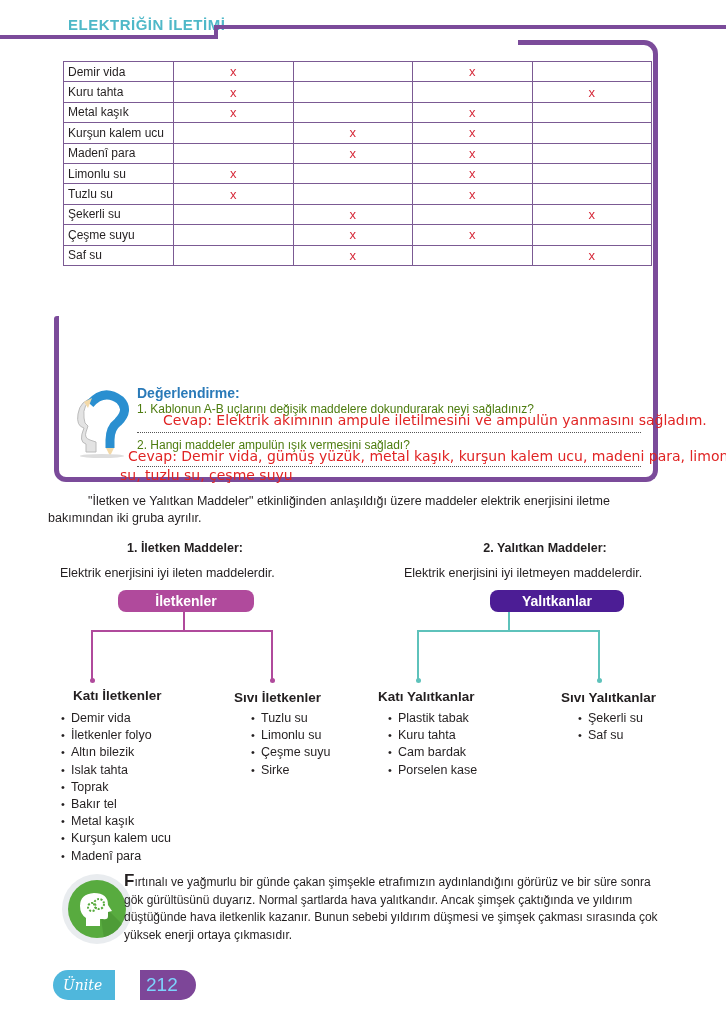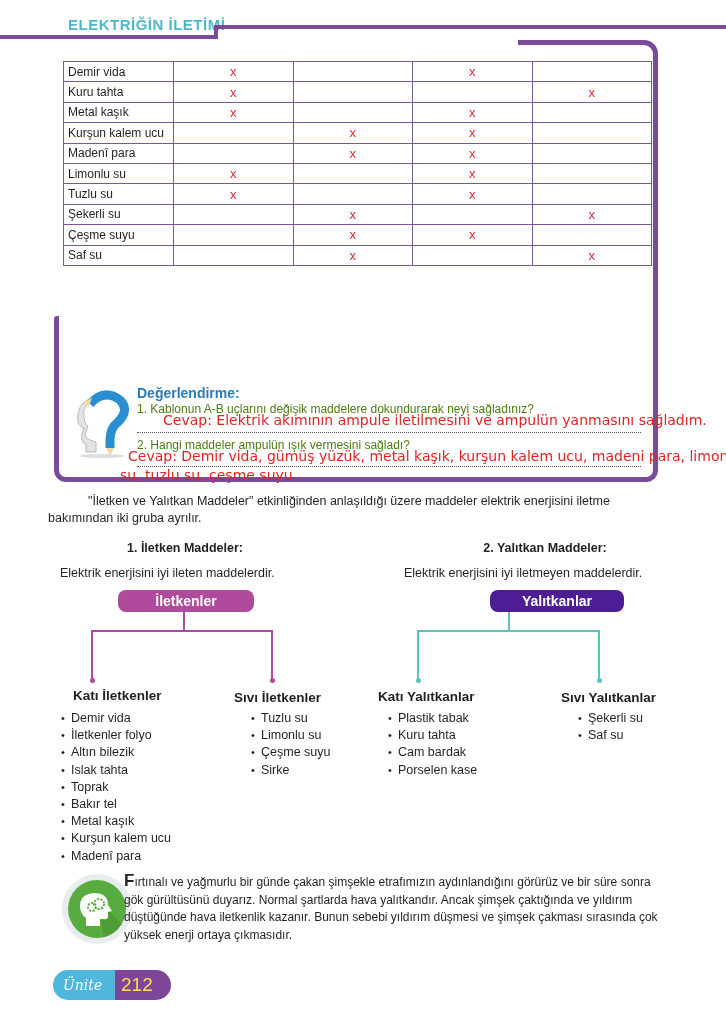--- a/index.html
+++ b/index.html
@@ -76,21 +76,21 @@
 
   
   .info-icon { position: absolute; left: 62px; top: 874px; width: 70px; height: 70px; border-radius: 50%; background: #e9ecef; }
   .info-icon .inner { position: absolute; left: 6px; top: 6px; width: 58px; height: 58px; border-radius: 50%; background: #58ab3f; overflow: hidden; }
   .info-text { position: absolute; left: 124px; top: 874px; width: 540px; font-size: 12px; line-height: 17.5px; }
   .info-text .cap { font-size: 17px; font-weight: bold; line-height: 12px; }
 
   
   .footer { position: absolute; left: 53px; top: 970px; height: 30px; display: flex; border-radius: 15px; overflow: hidden; }
   .footer .unit { background: #4fb7dc; color: #fff; font-family: "DejaVu Serif", serif; font-style: italic; font-size: 14px; padding: 0 6px 0 10px; line-height: 30px; width: 62px; }
-  .footer .page { background: #7d4698; color: #fde047; font-size: 19px; line-height: 30px; padding: 0 18px 0 6px; }
+  .footer .page { background: #7d4698; color: #7dd3fc; font-size: 19px; line-height: 30px; padding: 0 18px 0 6px; margin-left: 25px; }
 </style>
 </head>
 <body>
 
 <div class="hdr-title">ELEKTRİĞİN İLETİMİ</div>
 <div class="hdr-line-left"></div>
 <div class="hdr-line-right"></div>
 <div class="hdr-line-step"></div>
 
 <div class="frame-top"></div>

